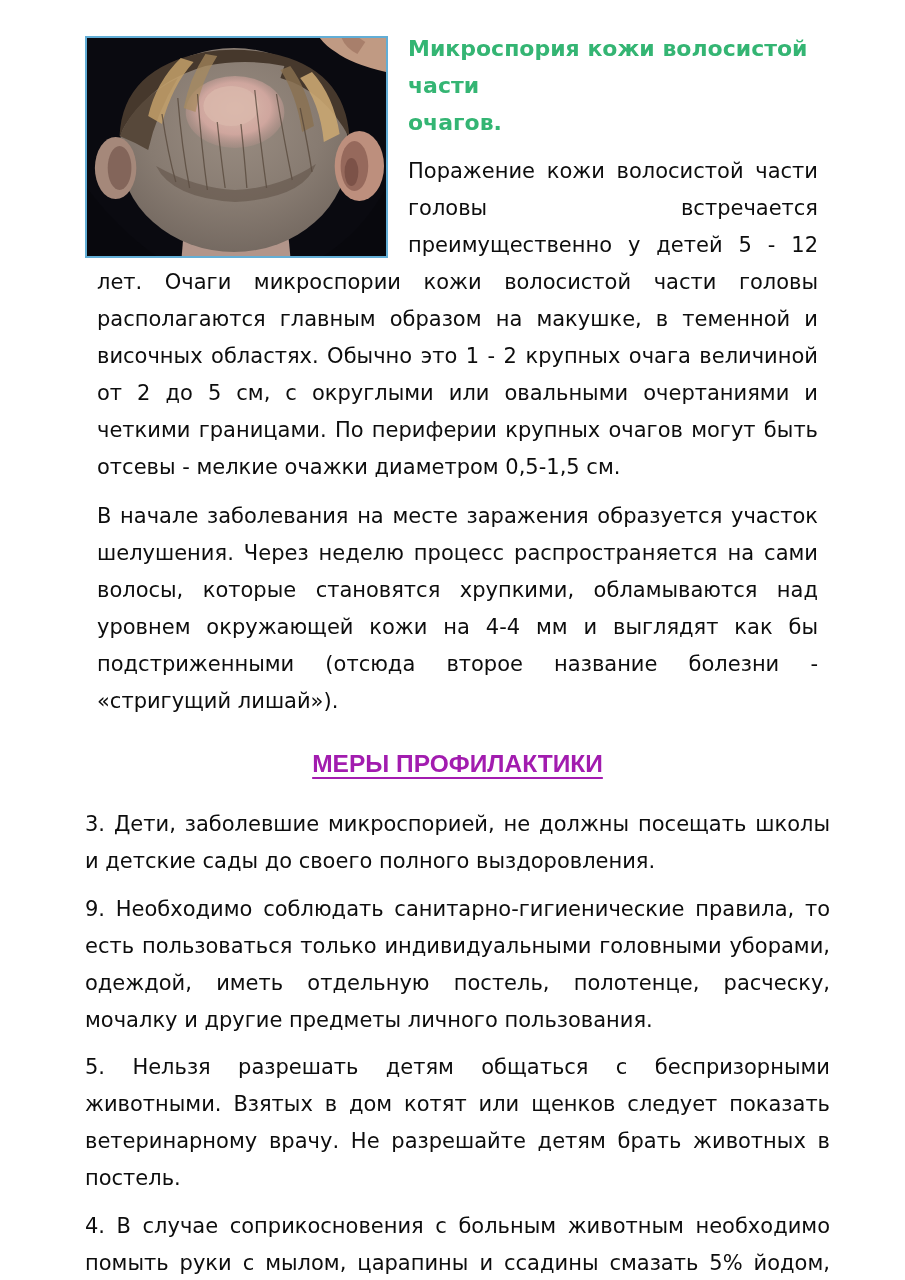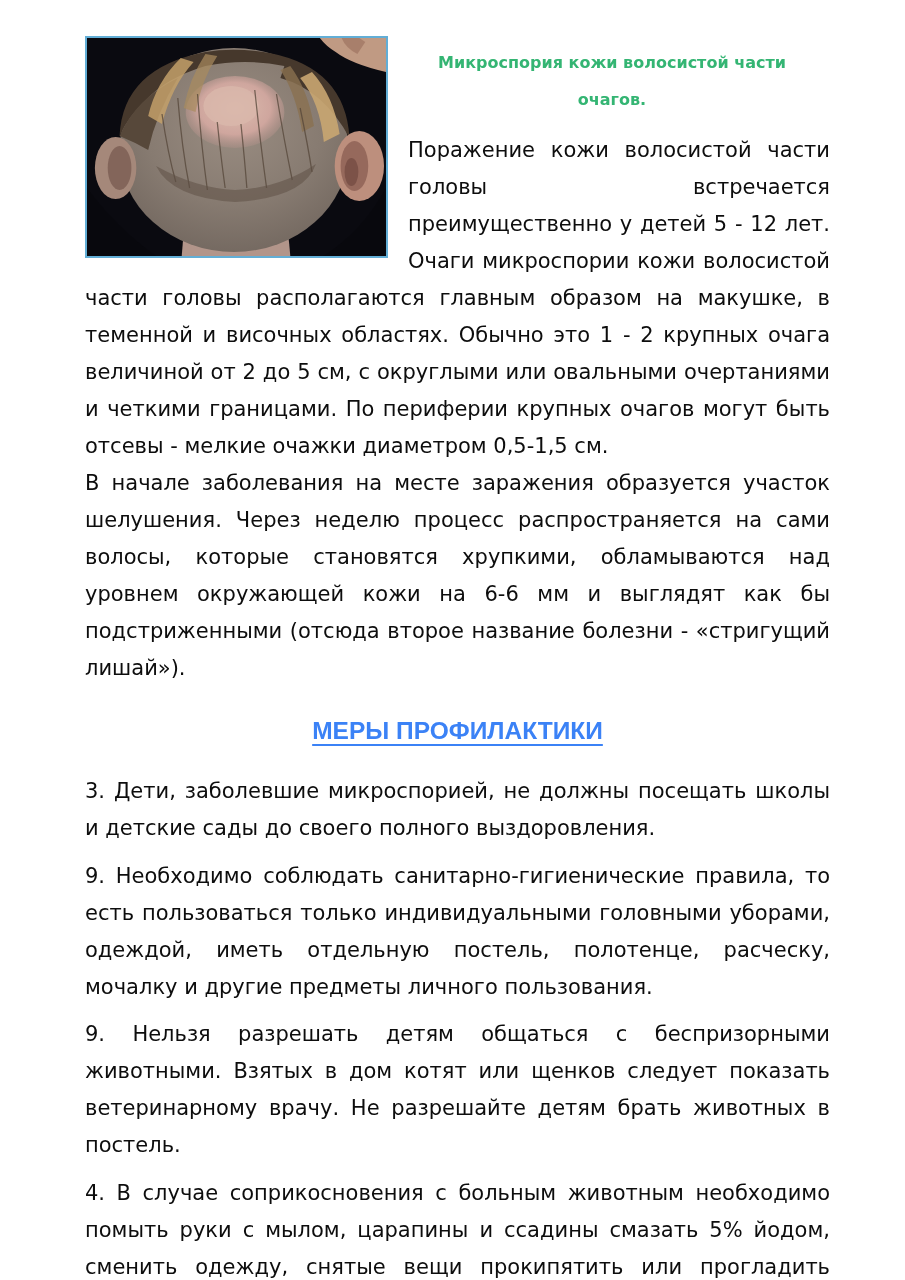--- a/index.html
+++ b/index.html
@@ -18,42 +18,41 @@
   .photo-frame {
     float: left;
     box-sizing: border-box;
     width: 303px; height: 222px;
     border: 2px solid #62aed6;
     margin: 6px 20px 2px 0;
     background: #0a0a10;
   }
   .photo-frame svg { display: block; width: 100%; height: 100%; }
   .title {
-    margin: 14px;
-    font-size: 16px;
+    margin: 0;
+    font-size: 22px;
     font-weight: 700;
     line-height: 37px;
-    text-align: center;
     color: #34b573;
   }
   .body {
-    margin: 0;
+    margin: 12px;
     font-size: 21px;
     line-height: 37px;
     text-align: justify;
   }
   .lead { font-weight: 400; }
   .section-heading {
     clear: both;
     margin: 30px 0 28px;
     text-align: center;
     font-family: "Liberation Sans", sans-serif;
     font-size: 24.5px;
     font-weight: 700;
-    color: #3b82f6;
+    color: #a21caf;
   }
   .section-heading .underlined {
     text-decoration: underline;
     text-decoration-thickness: 2px;
     text-underline-offset: 5px;
   }
   .item { margin: 0 0 10.5px 0; }
 </style>
 </head>
 <body>
@@ -108,24 +107,24 @@
     </svg>
   </div>
 
   <div class="title">
     <span>Микроспория кожи волосистой части</span><br>
     <span>очагов.</span>
   </div>
 
   <p class="body">Поражение кожи волосистой части головы встречается преимущественно у детей 5 - 12 лет. Очаги микроспории кожи волосистой части головы располагаются главным образом на макушке, в теменной и височных областях. Обычно это 1 - 2 крупных очага величиной от 2 до 5 см, с округлыми или овальными очертаниями и четкими границами. По периферии крупных очагов могут быть отсевы - мелкие очажки диаметром 0,5-1,5 см.</p>
 
-  <p class="body"><span class="lead">В начале заболевания на месте заражения образуется участок шелушения.</span><span> Через неделю процесс распространяется на сами волосы, которые становятся хрупкими, обламываются над уровнем окружающей кожи на 6-6 мм и выглядят как бы подстриженными (отсюда второе название болезни - «стригущий лишай»).</span></p>
+  <p class="body"><span class="lead">В начале заболевания на месте заражения образуется участок шелушения.</span><span> Через неделю процесс распространяется на сами волосы, которые становятся хрупкими, обламываются над уровнем окружающей кожи на 4-4 мм и выглядят как бы подстриженными (отсюда второе название болезни - «стригущий лишай»).</span></p>
 
   <div class="section-heading">
     <span class="underlined">МЕРЫ ПРОФИЛАКТИКИ</span>
   </div>
 
   <p class="body item">3.  Дети, заболевшие микроспорией, не должны посещать школы и детские сады до своего полного выздоровления.</p>
   <p class="body item">9. Необходимо соблюдать санитарно-гигиенические правила, то есть пользоваться только индивидуальными головными уборами, одеждой, иметь отдельную постель, полотенце, расческу, мочалку и другие предметы личного пользования.</p>
-  <p class="body item">9.  Нельзя разрешать детям общаться с беспризорными животными. Взятых в дом котят или щенков следует показать ветеринарному врачу. Не разрешайте детям брать животных в постель.</p>
+  <p class="body item">5.  Нельзя разрешать детям общаться с беспризорными животными. Взятых в дом котят или щенков следует показать ветеринарному врачу. Не разрешайте детям брать животных в постель.</p>
   <p class="body item">4.  В случае соприкосновения с больным животным необходимо помыть руки с мылом, царапины и ссадины смазать 5% йодом, сменить одежду, снятые вещи прокипятить или прогладить горячим утюгом.</p>
 
 </div>
 
 </body></html>

